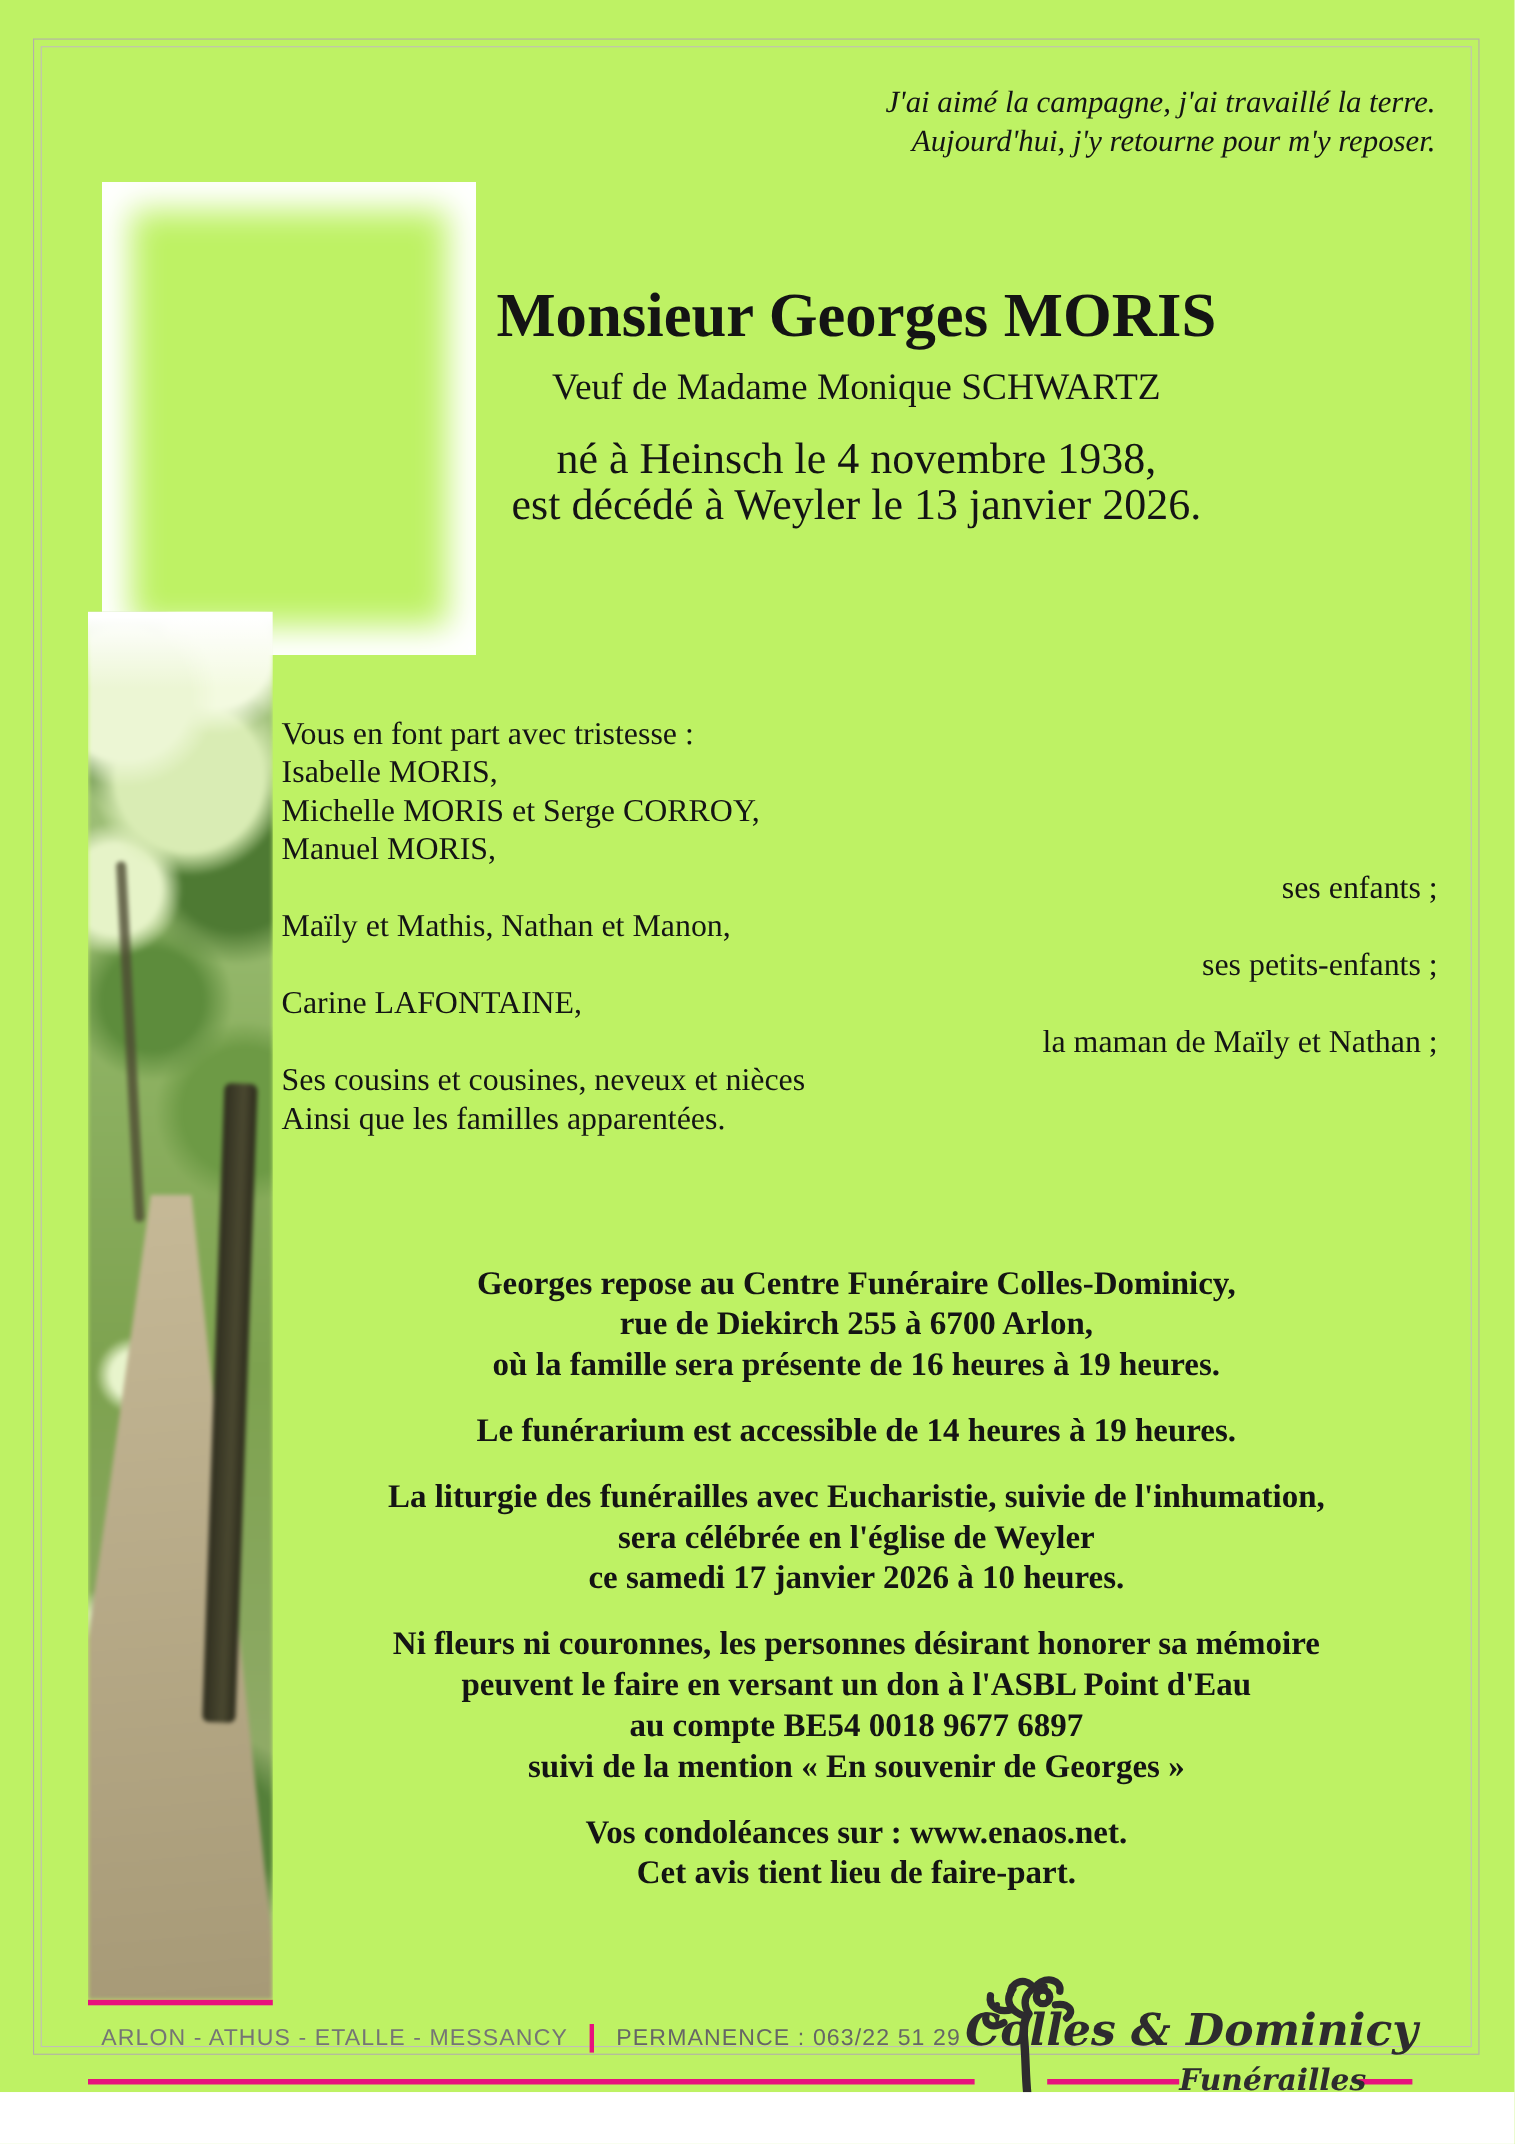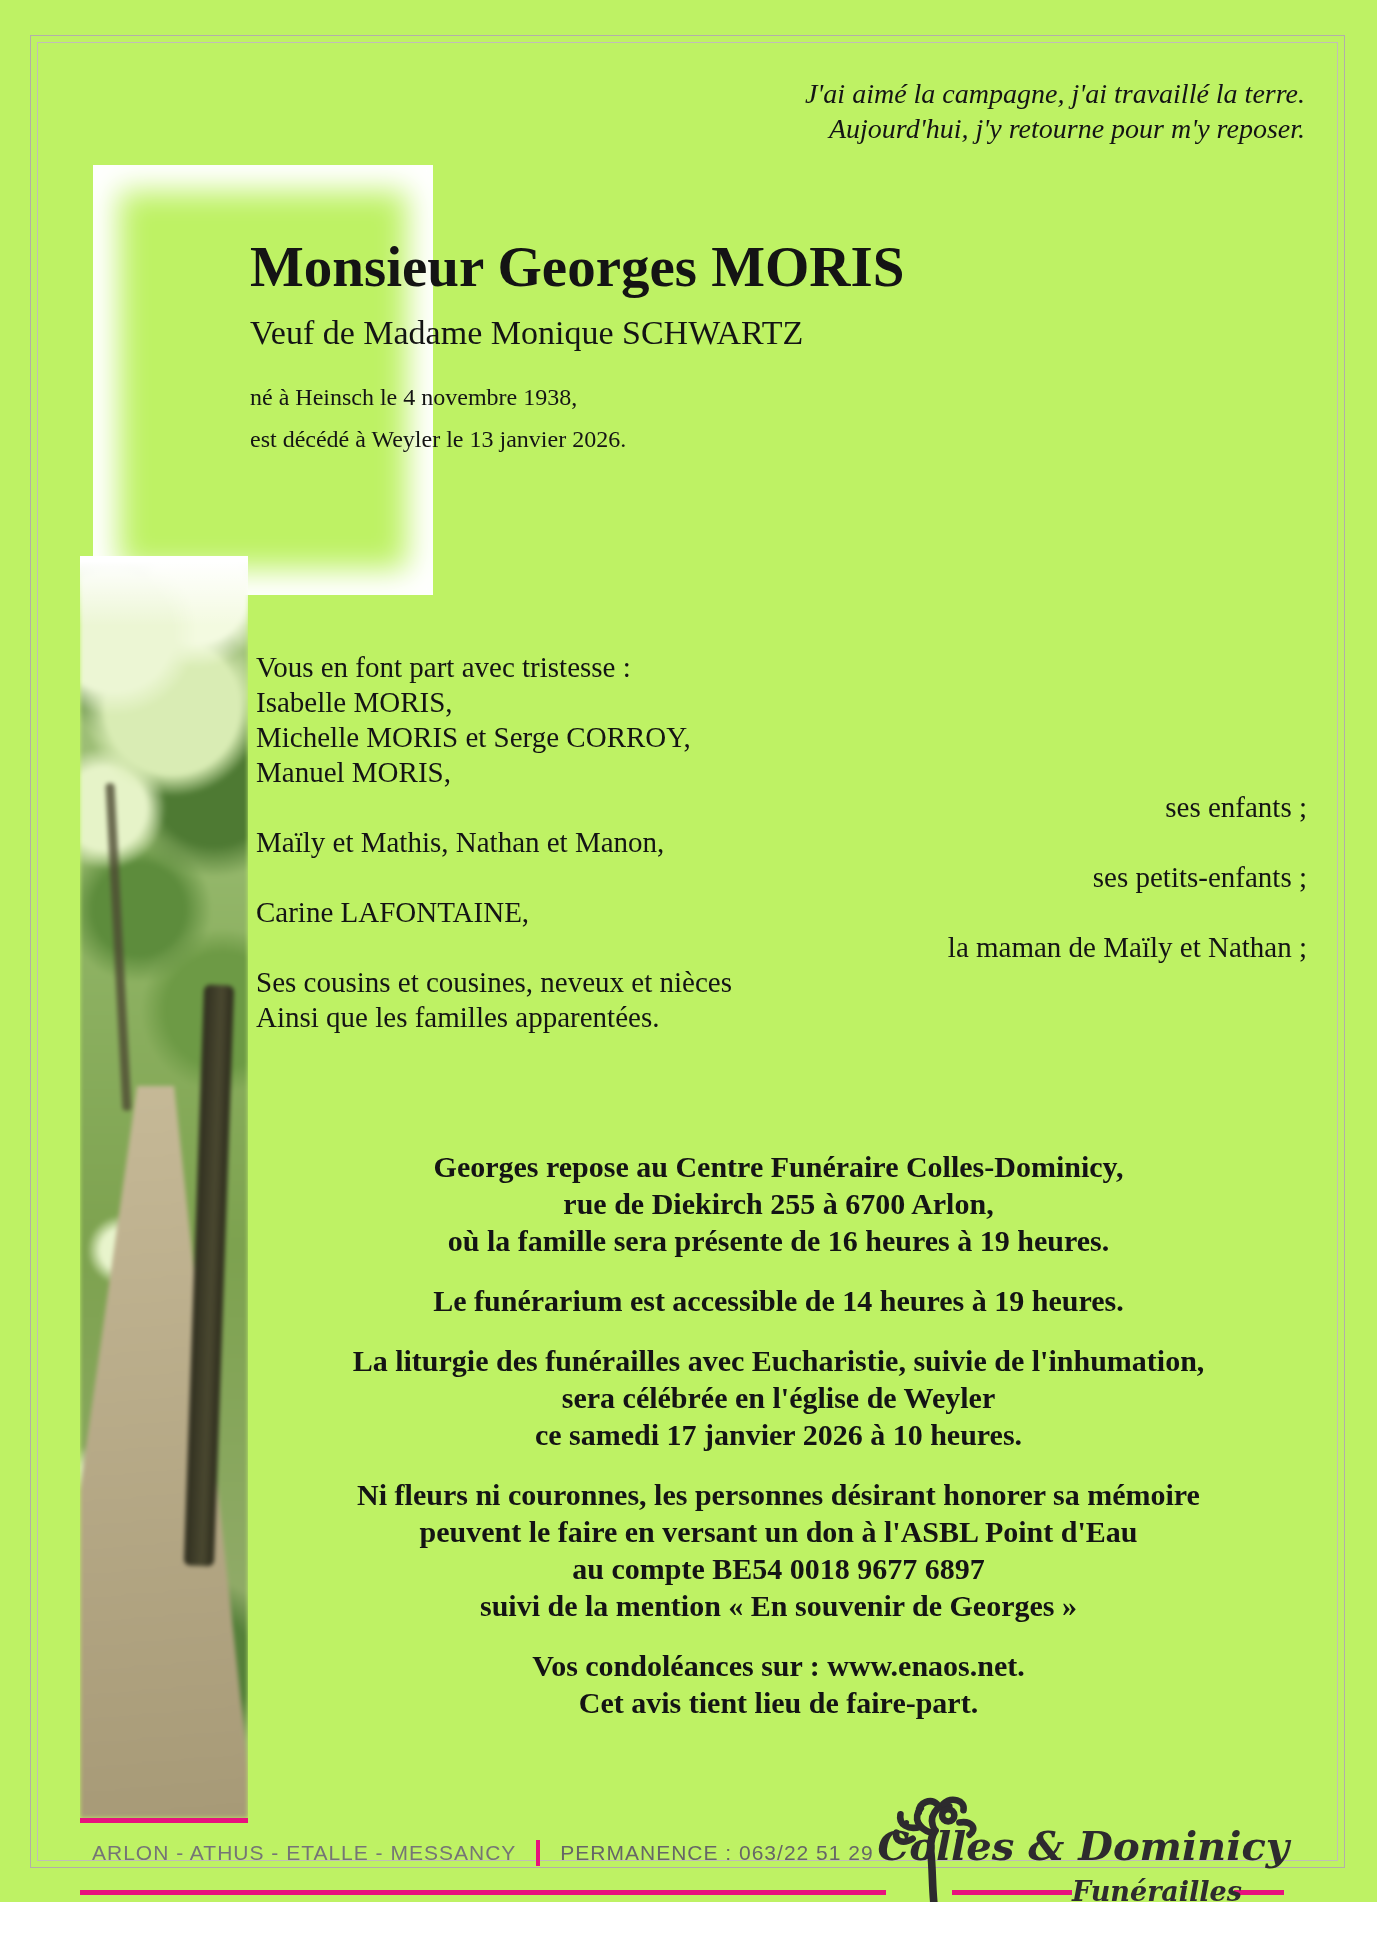--- a/index.html
+++ b/index.html
@@ -51,24 +51,24 @@
       clip-path:polygon(34% 42%, 56% 42%, 100% 96%, 100% 100%, 0 100%, 0 74%);}
   .s-trunk{position:absolute;right:24px;top:34%;width:30px;height:46%;transform:rotate(2deg);
       background:linear-gradient(90deg,#2f2e1f,#4a4830 60%,#2c2b1c);border-radius:6px;}
   .s-trunk2{position:absolute;left:34px;top:18%;width:9px;height:26%;transform:rotate(-3deg);
       background:#4d4a33;border-radius:4px;opacity:.8;}
   .strip .s-fade-top{position:absolute;left:0;right:0;top:0;height:70px;background:linear-gradient(180deg,#ffffff 8%,rgba(255,255,255,0));}
   .strip-underline{position:absolute;left:80px;top:1818px;width:168px;height:5px;}
 
   
   .quote{position:absolute;right:72px;top:76px;text-align:right;font-style:italic;font-size:28px;line-height:35px;}
-  .header-block{position:absolute;left:250px;right:70px;top:236px;}
+  .header-block{position:absolute;left:250px;right:70px;top:256px;text-align:center;}
   .main-title{font-size:57px;font-weight:bold;line-height:62px;margin:0;}
   .widower{font-size:34px;margin-top:16px;}
-  .dates{font-size:24px;line-height:42px;margin-top:24px;}
+  .dates{font-size:40px;line-height:42px;margin-top:24px;}
 
   .names{position:absolute;left:256px;right:70px;top:650px;font-size:29px;line-height:35px;}
   .names .rel{text-align:right;}
 
   .center-blocks{position:absolute;left:250px;right:70px;top:1148px;text-align:center;font-weight:bold;font-size:30px;line-height:37px;}
   .center-blocks .blk{margin:0 0 23px 0;}
 
   
   .footer-left{position:absolute;left:80px;top:1840px;font-family:"Liberation Sans",sans-serif;
       font-size:21px;color:#757575;letter-spacing:1px;display:flex;align-items:center;white-space:nowrap;margin-left:12px;}

